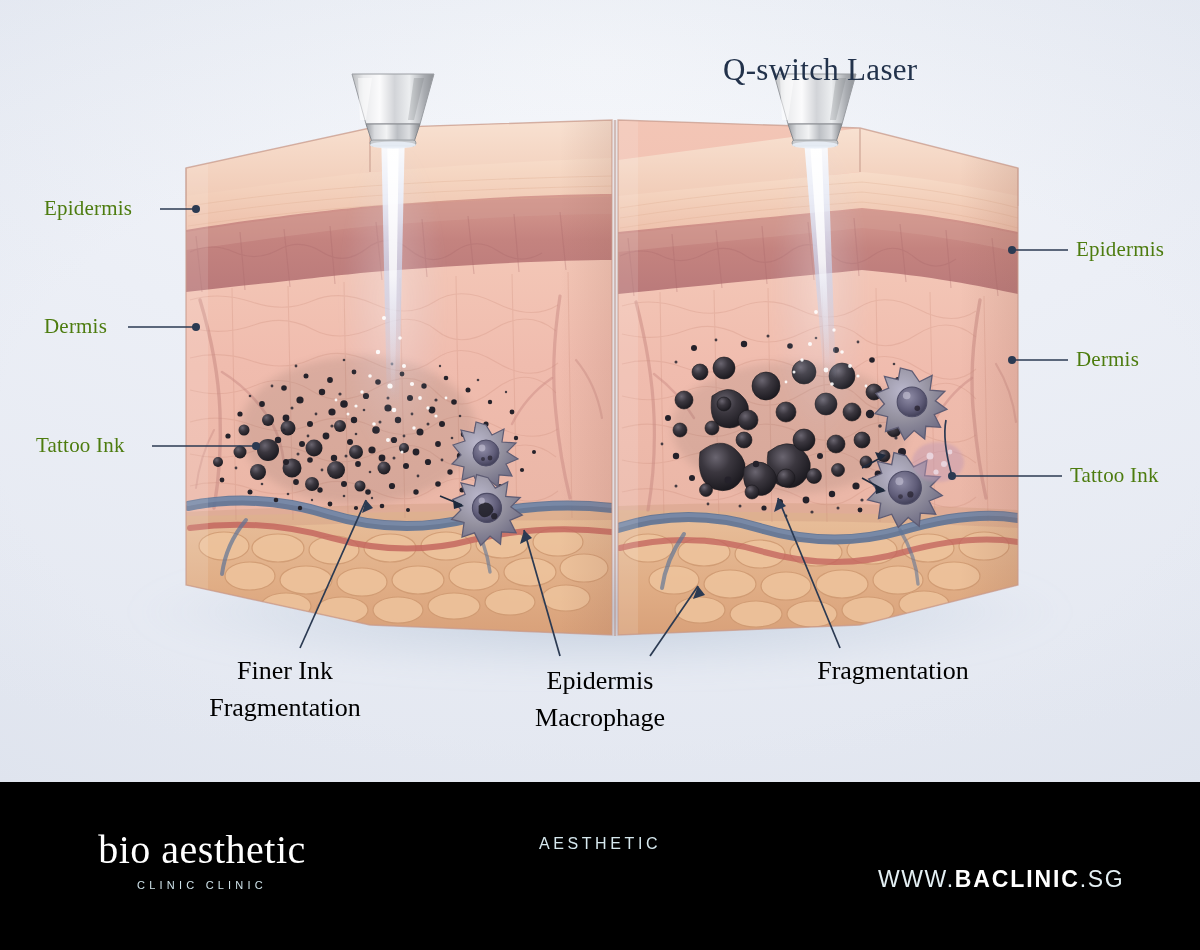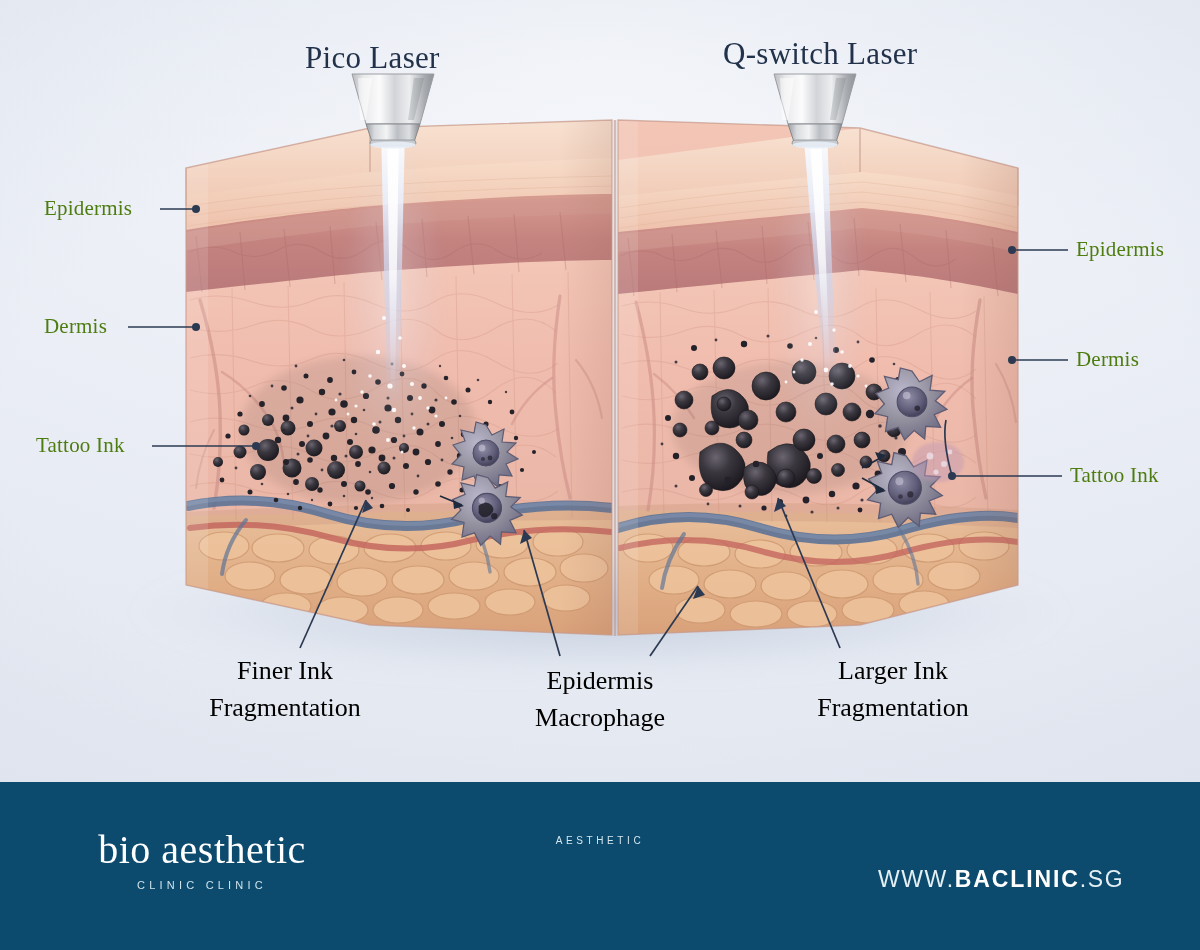--- a/index.html
+++ b/index.html
@@ -22,57 +22,57 @@
     position:absolute; left:0; top:0; width:1200px; height:782px;
     background:radial-gradient(100% 80% at 50% 55%, rgba(255,255,255,0) 50%, rgba(196,206,222,.30) 100%);
   }
 
   
   .title {
     position:absolute; color:#22324b; font-size:31px; letter-spacing:.3px;
     white-space:nowrap; font-family:"Liberation Serif", serif;
   }
   #title-pico   { left:305px; top:40px; }
-  #title-qsw    { left:723px; top:36px; }
+  #title-qsw    { left:723px; top:52px; }
 
   
   .label {
     position:absolute; color:#4d7c0f; font-size:21px; white-space:nowrap;
     font-family:"Liberation Serif", serif; letter-spacing:.2px;
   }
   .caption {
     position:absolute; color:#000000; font-size:26px; line-height:1.44;
     font-family:"Liberation Serif", serif; white-space:nowrap;
   }
   .caption.ctr { text-align:center; }
 
   
   svg.layer { position:absolute; left:0; top:0; width:1200px; height:782px; overflow:visible; }
   svg.layer.top { pointer-events:none; }
 
   
   .footer {
     position:absolute; left:0; top:782px; width:1200px; height:168px;
-    background:#0c4a6e;
+    background:#000000;
   }
   .logo-left { position:absolute; left:72px; top:48px; text-align:center; width:260px; }
   .logo-left .brand {
     font-family:"Liberation Serif", serif; font-size:40px; color:#ffffff;
     letter-spacing:.5px; line-height:1; font-weight:400;
   }
   .logo-left .sub {
     font-family:"Liberation Sans", sans-serif; font-size:11px; color:#cfe3ea;
     letter-spacing:4.2px; margin-top:9px;
   }
   .logo-mid { position:absolute; left:507px; top:44px; width:186px; text-align:center; }
   .logo-mid .brand {
     font-family:"Liberation Serif", serif; font-size:27px; color:#ffffff; line-height:1;
   }
   .logo-mid .sub {
-    font-family:"Liberation Sans", sans-serif; font-size:10px; color:#d6e8ee;
+    font-family:"Liberation Sans", sans-serif; font-size:16px; color:#d6e8ee;
     letter-spacing:3.6px; margin-top:9px;
   }
   .url {
     position:absolute; left:878px; top:84px;
     font-family:"Liberation Sans", sans-serif; font-size:23px; letter-spacing:1.6px;
     color:#ffffff; white-space:nowrap;
   }
   .url .lt { font-weight:400; color:#e4f0f4; }
   .url .bd { font-weight:700; color:#ffffff; letter-spacing:1.9px; }
 </style>
@@ -744,21 +744,20 @@
       <path d="M862,478 L884,490"></path>
       <path d="M862,468 L884,456"></path>
     </g>
     <g fill="#1e2a3d">
       <path d="M464,506 L453,500 L454,509 Z"></path>
       <path d="M886,491 L875,485 L876,494 Z"></path>
       <path d="M886,455 L875,452 L879,461 Z"></path>
     </g>
   </svg>
 
-  <div class="title" id="title-pico">Pico Laser</div>
   <div class="title" id="title-qsw">Q-switch Laser</div>
 
   <div class="label" style="left:44px; top:196px;">Epidermis</div>
   <div class="label" style="left:44px; top:314px;">Dermis</div>
   <div class="label" style="left:36px; top:433px;">Tattoo Ink</div>
 
   <div class="label" style="left:1076px; top:237px;">Epidermis</div>
   <div class="label" style="left:1076px; top:347px;">Dermis</div>
   <div class="label" style="left:1070px; top:463px;">Tattoo Ink</div>
 
@@ -766,21 +765,20 @@
     <div>Finer Ink</div>
     <div>Fragmentation</div>
   </div>
 
   <div class="caption ctr" style="left:500px; top:662px; width:200px;">
     <div>Epidermis</div>
     <div>Macrophage</div>
   </div>
 
   <div class="caption ctr" style="left:793px; top:652px; width:200px;">
-    <div>Larger Ink</div>
     <div>Fragmentation</div>
   </div>
 
   <div class="footer">
     <div class="logo-left">
       <div class="brand">bio aesthetic</div>
       <div class="sub">CLINIC CLINIC</div>
     </div>
     <div class="logo-mid">
       <div class="sub">AESTHETIC</div>

